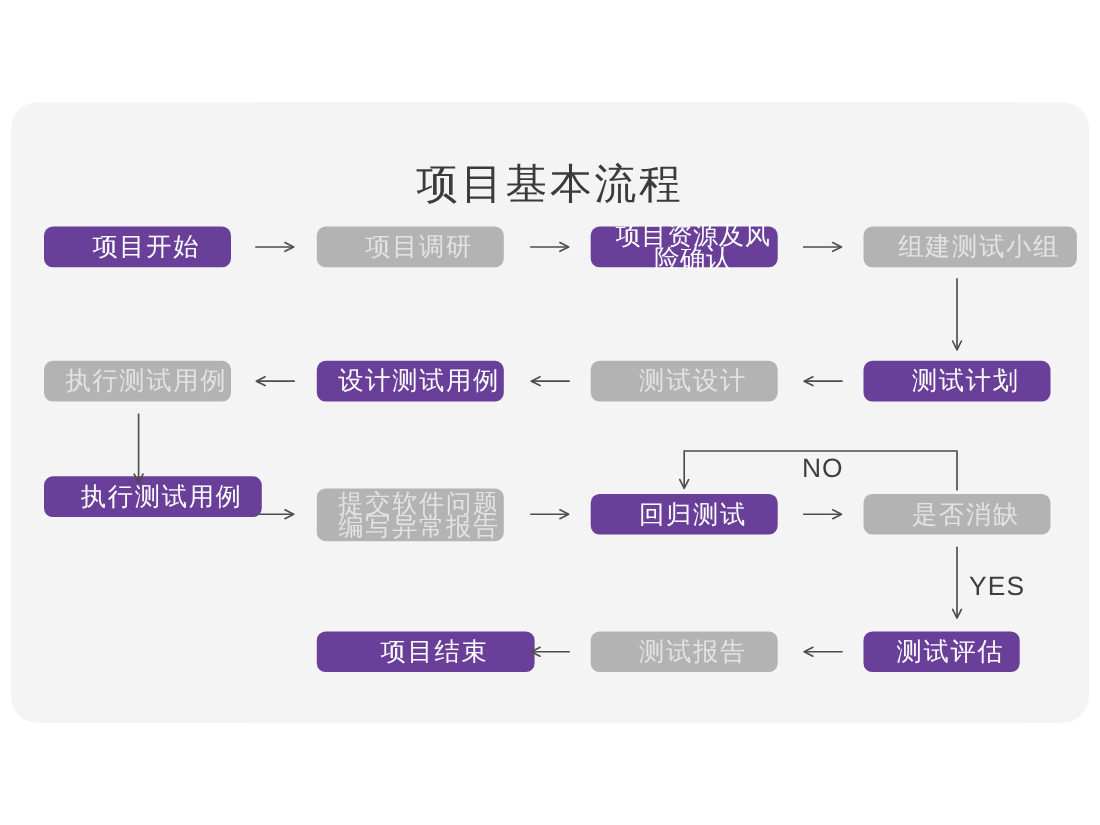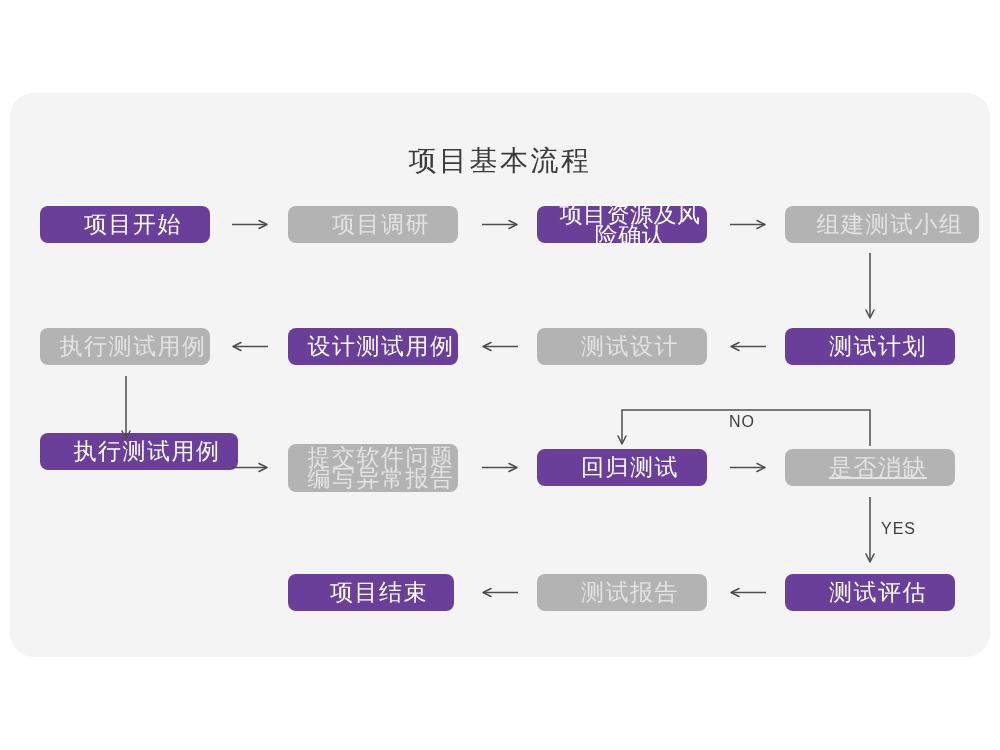--- a/index.html
+++ b/index.html
@@ -6,32 +6,32 @@
   .stage{
     position:relative;width:1000px;height:750px;background:#ffffff;
     font-family:"Liberation Sans",sans-serif;overflow:hidden;
   }
   .card{
     position:absolute;left:10px;top:93px;width:980px;height:564px;
     background:var(--card_bg,#F4F4F4);border-radius:24px;
   }
   .title{
     position:absolute;left:0;top:142px;width:100%;margin:0;
-    text-align:center;font-size:28px;font-weight:500;
+    text-align:center;font-size:38px;font-weight:500;
     letter-spacing:2.5px;color:var(--title_text,#3B3B3B);
   }
   .node{
     position:absolute;display:flex;align-items:center;justify-content:center;
     border-radius:8px;font-size:23px;letter-spacing:1.5px;line-height:21px;
     text-align:center;white-space:pre-line;box-sizing:border-box;padding-left:16px;
   }
   .node.purple{background:var(--purple,#6A3F99);color:var(--purple_text,#FFFFFF);}
   .node.gray{background:var(--gray,#B3B3B3);color:var(--gray_text,#E3E3E3);}
   .flow-label{
-    position:absolute;font-size:16px;letter-spacing:1px;
+    position:absolute;font-size:24px;letter-spacing:1px;
     color:var(--label_text,#3E3E3E);
   }
   .arrows{position:absolute;left:0;top:0;pointer-events:none;}
 </style>
 </head>
 <body>
 
 <div class="stage">
   <div class="card"></div>
 
@@ -44,25 +44,25 @@
 
   <div class="node purple" style="left:785px;top:328px;width:170px;height:37px;">测试计划</div>
   <div class="node gray" style="left:537px;top:328px;width:170px;height:37px;">测试设计</div>
   <div class="node purple" style="left:288px;top:328px;width:170px;height:37px;">设计测试用例</div>
   <div class="node gray" style="left:40px;top:328px;width:170px;height:37px;">执行测试用例</div>
 
   <div class="node purple" style="left:40px;top:433px;width:198px;height:37px;">执行测试用例</div>
   <div class="node gray" style="left:288px;top:444px;width:170px;height:48px;">提交软件问题
 编写异常报告</div>
   <div class="node purple" style="left:537px;top:449px;width:170px;height:37px;">回归测试</div>
-  <div class="node gray" style="left:785px;top:449px;width:170px;height:37px;text-decoration:underline;">是否消缺</div>
+  <div class="node gray" style="left:785px;top:449px;width:170px;height:37px;">是否消缺</div>
 
-  <div class="node purple" style="left:785px;top:574px;width:170px;height:37px;">测试评估</div>
+  <div class="node purple" style="left:785px;top:574px;width:142px;height:37px;">测试评估</div>
   <div class="node gray" style="left:537px;top:574px;width:170px;height:37px;">测试报告</div>
-  <div class="node purple" style="left:288px;top:574px;width:166px;height:37px;">项目结束</div>
+  <div class="node purple" style="left:288px;top:574px;width:198px;height:37px;">项目结束</div>
 
   <div class="flow-label" style="left:729px;top:413px;">NO</div>
   <div class="flow-label" style="left:881px;top:520px;">YES</div>
 
   <svg class="arrows" width="1000" height="750" viewBox="0 0 1000 750">
     <defs>
       <marker id="chev" viewBox="0 0 12 12" refX="9" refY="6" markerWidth="12" markerHeight="12" markerUnits="userSpaceOnUse" orient="auto">
         <path d="M2,2 L10,6 L2,10" fill="none" stroke="#4D4D4D" stroke-width="1.5" stroke-linecap="round" stroke-linejoin="round"></path>
       </marker>
     </defs>

